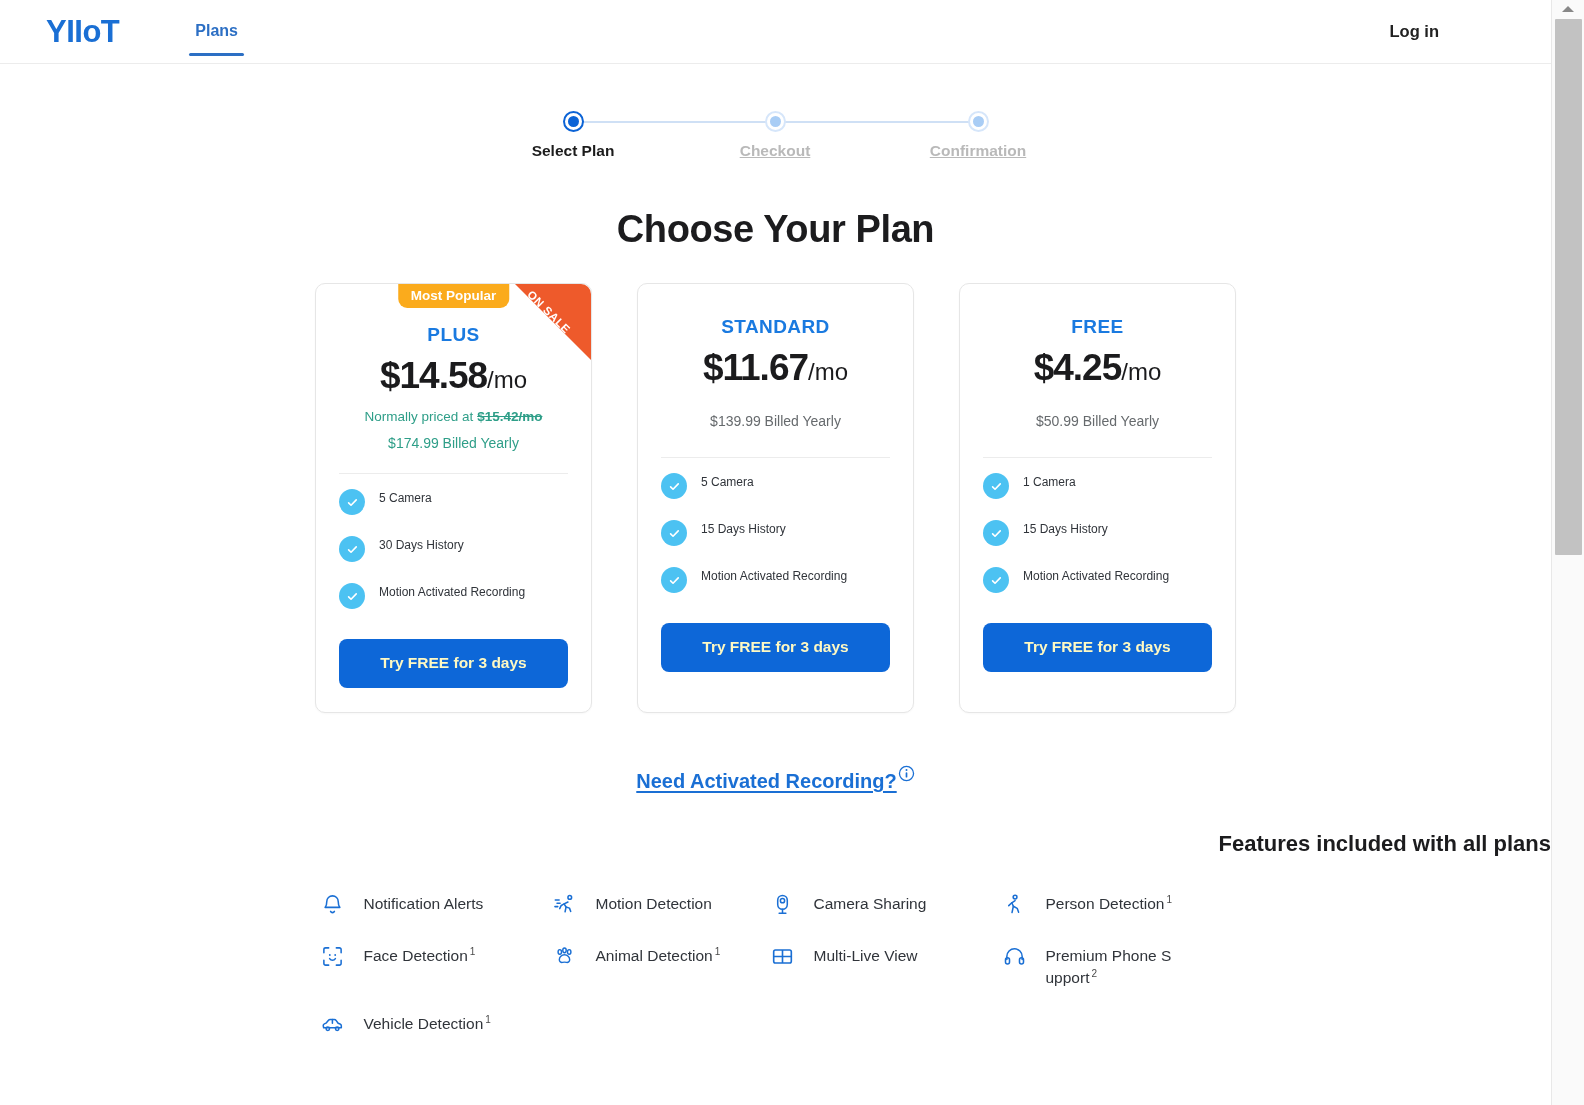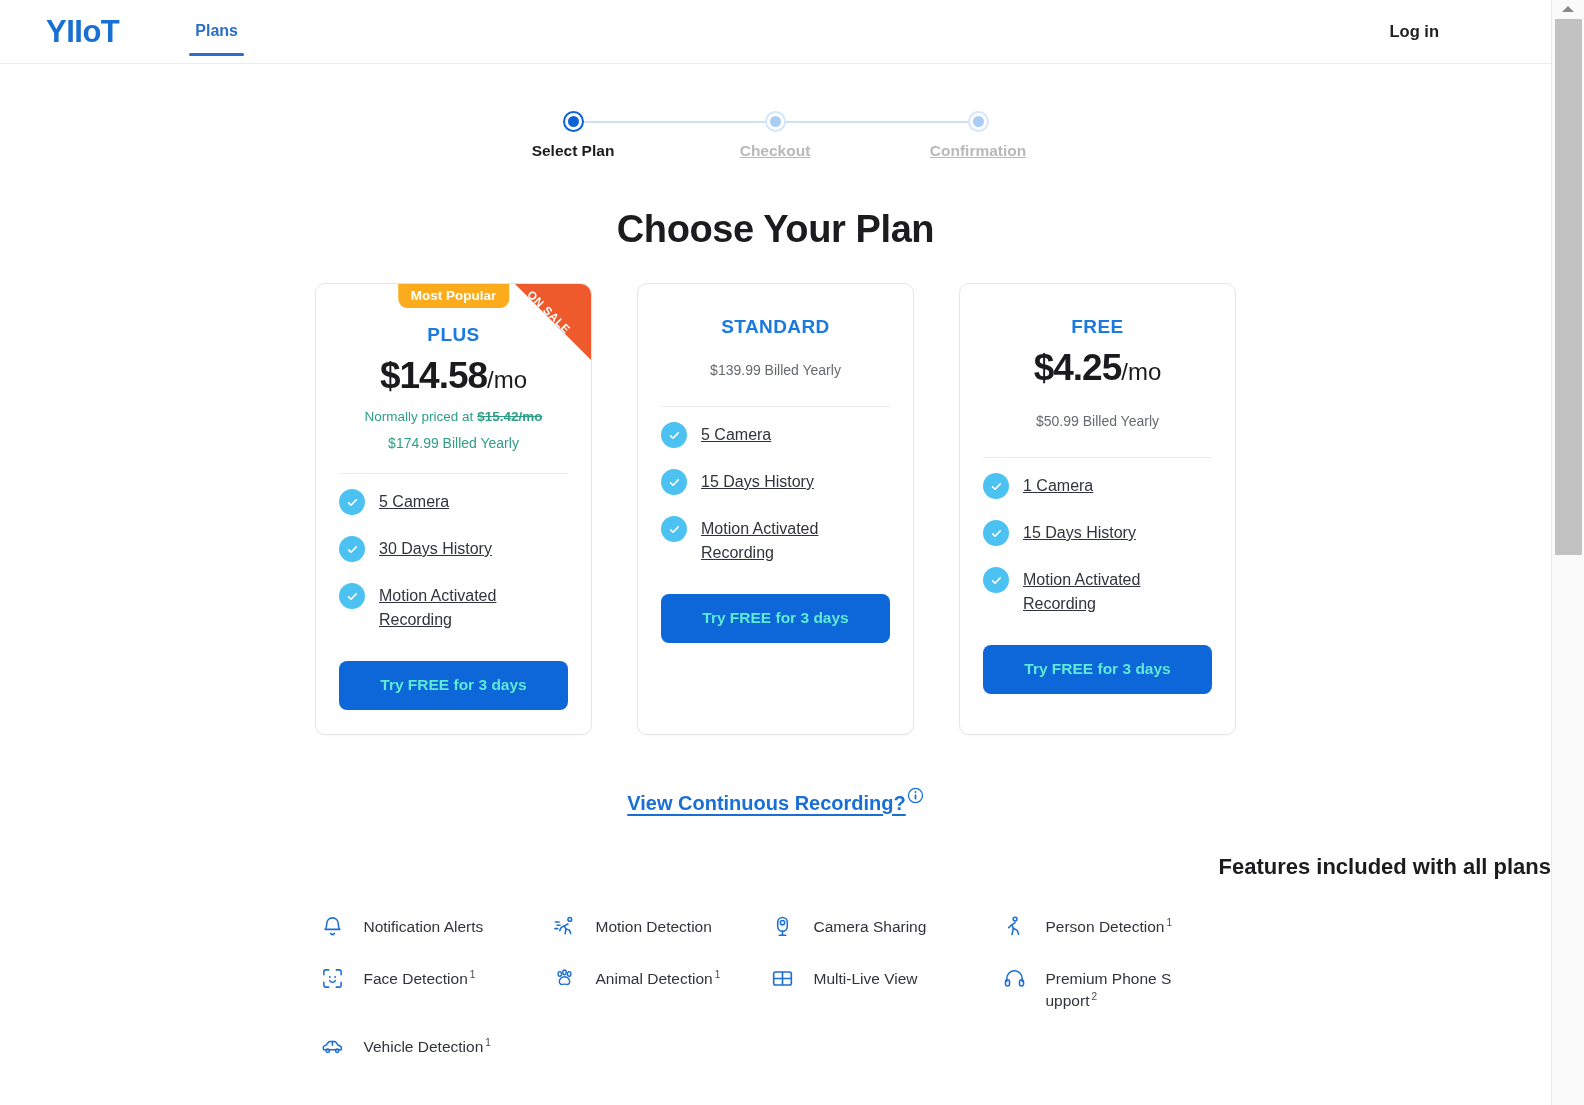--- a/index.html
+++ b/index.html
@@ -238,33 +238,32 @@
     flex: 0 0 auto;
     width: 26px; height: 26px;
     border-radius: 50%;
     background: #4cc2f2;
     display: flex; align-items: center; justify-content: center;
     margin-right: 14px;
     margin-top: 1px;
   }
   .check svg { display: block; }
   .feature-label {
-    font-size: 16px;
+    font-size: 12px;
     color: #30343a;
     line-height: 1.48;
     padding-top: 2px;
-    text-decoration: underline;
   }
 
   .cta {
     display: block;
     width: 100%;
     margin-top: 30px;
     background: #0d67d8;
-    color: #5eead4;
+    color: #fef9c3;
     border: none;
     border-radius: 8px;
     padding: 15px 0 16px 0;
     font-size: 15.5px;
     font-weight: 700;
     font-family: "Liberation Sans", sans-serif;
     cursor: pointer;
   }
 
   
@@ -438,20 +437,23 @@
                 </svg>
             </span>
             <span class="feature-label">Motion Activated Recording</span>
           </div>
         </div>
         <button class="cta">Try FREE for 3 days</button>
       </div>
 
       <div class="card">
         <div class="plan-name">STANDARD</div>
+        <div class="price-row">
+          <span class="price-main">$11.67</span><span class="price-suffix">/mo</span>
+        </div>
         <div class="billed" style="margin-top:24px">$139.99 Billed Yearly</div>
         <div class="divider" style="margin-top:28px"></div>
         <div class="features">
           <div class="feature">
             <span class="check">
               <svg width="13" height="13" viewBox="0 0 16 16">
                   <path d="M3.2 8.4l3 3 6.4-6.6" fill="none" stroke="#fff" stroke-width="2" stroke-linecap="round" stroke-linejoin="round"></path>
                 </svg>
             </span>
             <span class="feature-label">5 Camera</span>
@@ -508,21 +510,21 @@
             </span>
             <span class="feature-label">Motion Activated Recording</span>
           </div>
         </div>
         <button class="cta">Try FREE for 3 days</button>
       </div>
 
     </div>
 
     <div class="cr-wrap">
-      <span class="cr-link">View Continuous Recording?</span><span class="cr-info"><svg width="17" height="17" viewBox="0 0 20 20">
+      <span class="cr-link">Need Activated Recording?</span><span class="cr-info"><svg width="17" height="17" viewBox="0 0 20 20">
             <circle cx="10" cy="10" r="8.3" fill="none" stroke="#1a6fd4" stroke-width="1.5"></circle>
             <circle cx="10" cy="5.9" r="1.15" fill="#1a6fd4"></circle>
             <rect x="9" y="8.4" width="2" height="6.4" rx="1" fill="#1a6fd4"></rect>
           </svg></span>
     </div>
 
     <h2 class="sec-title">Features included with all plans</h2>
 
     <div class="fgrid">
 

